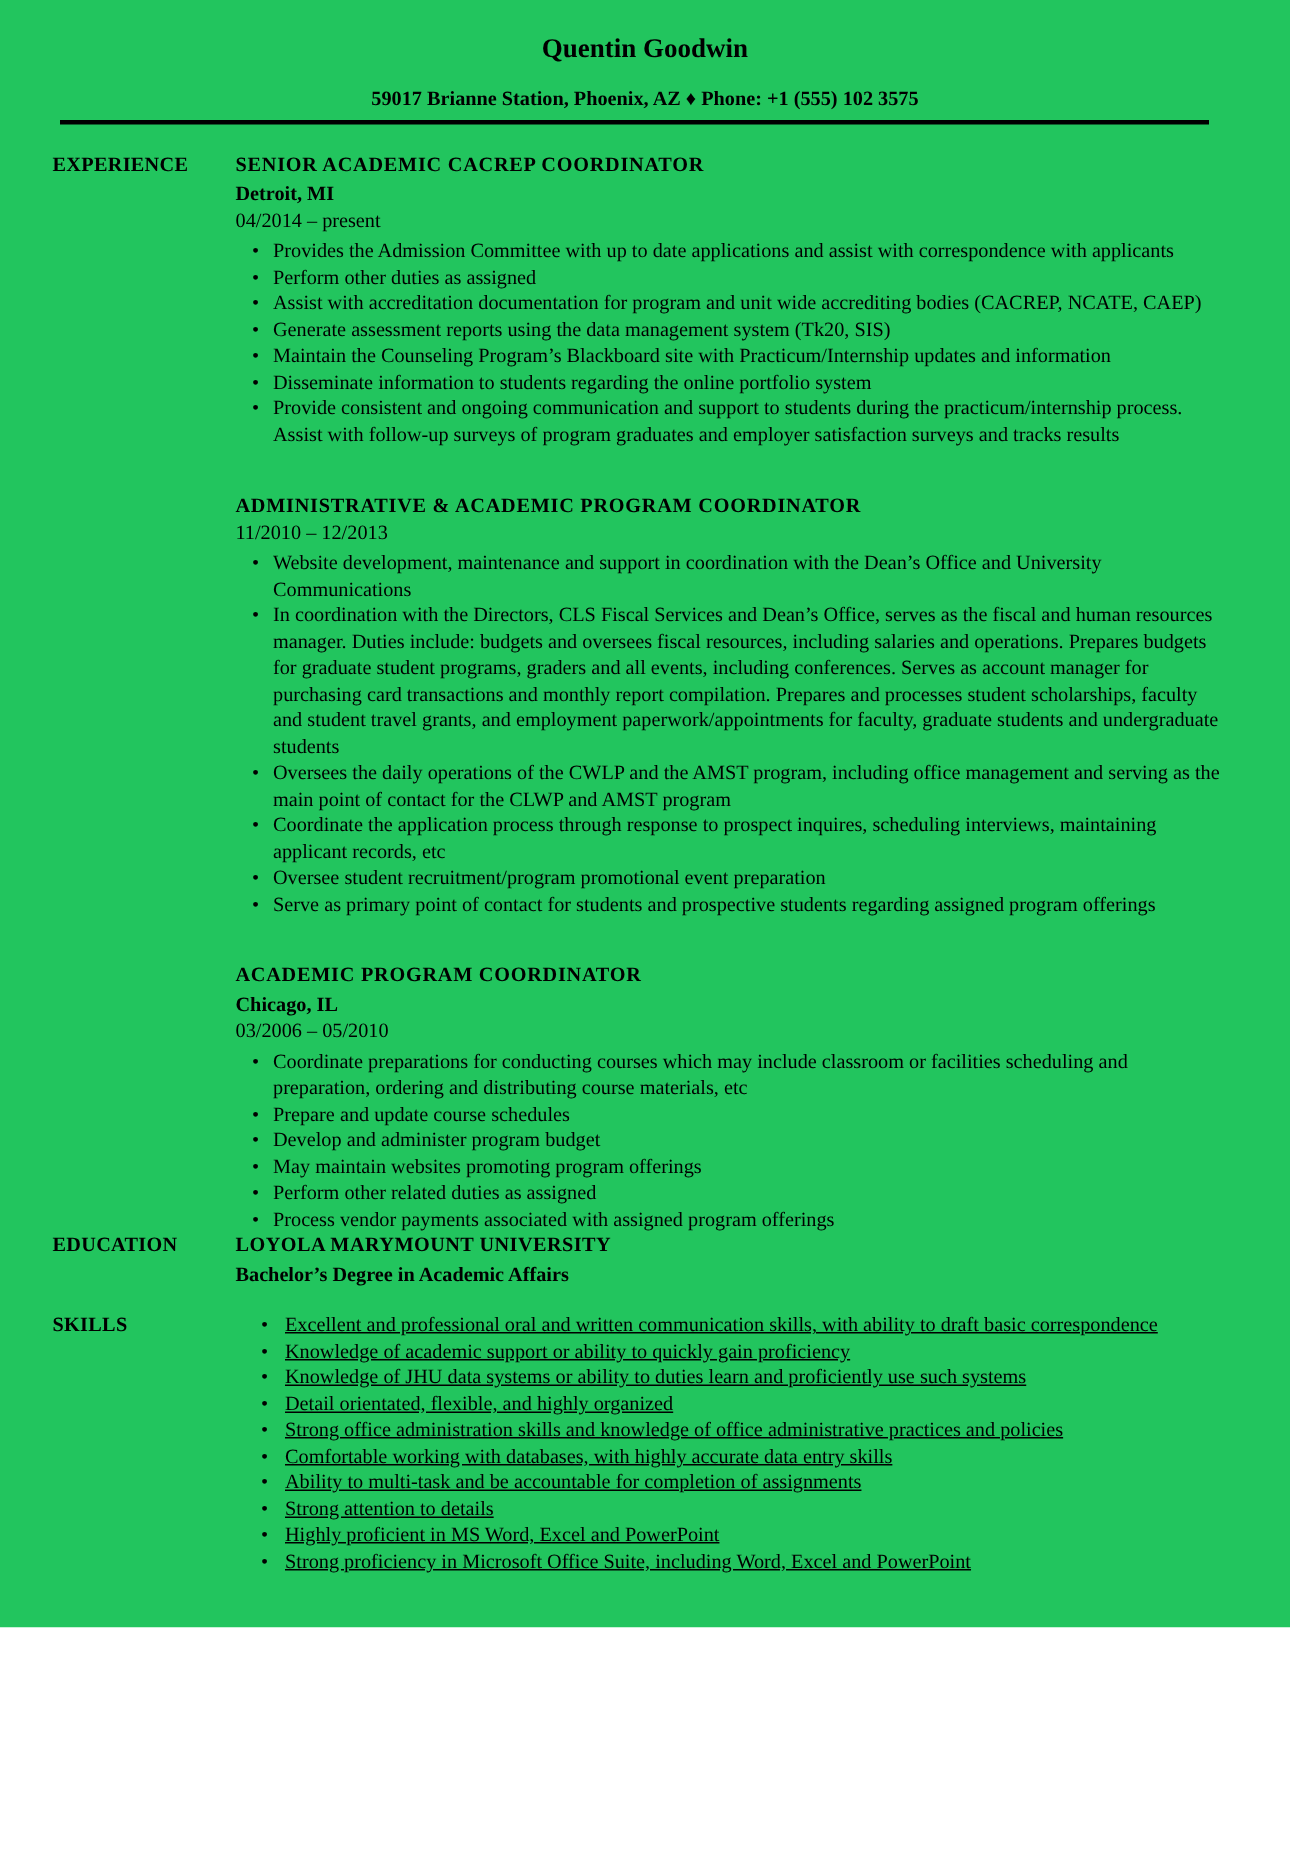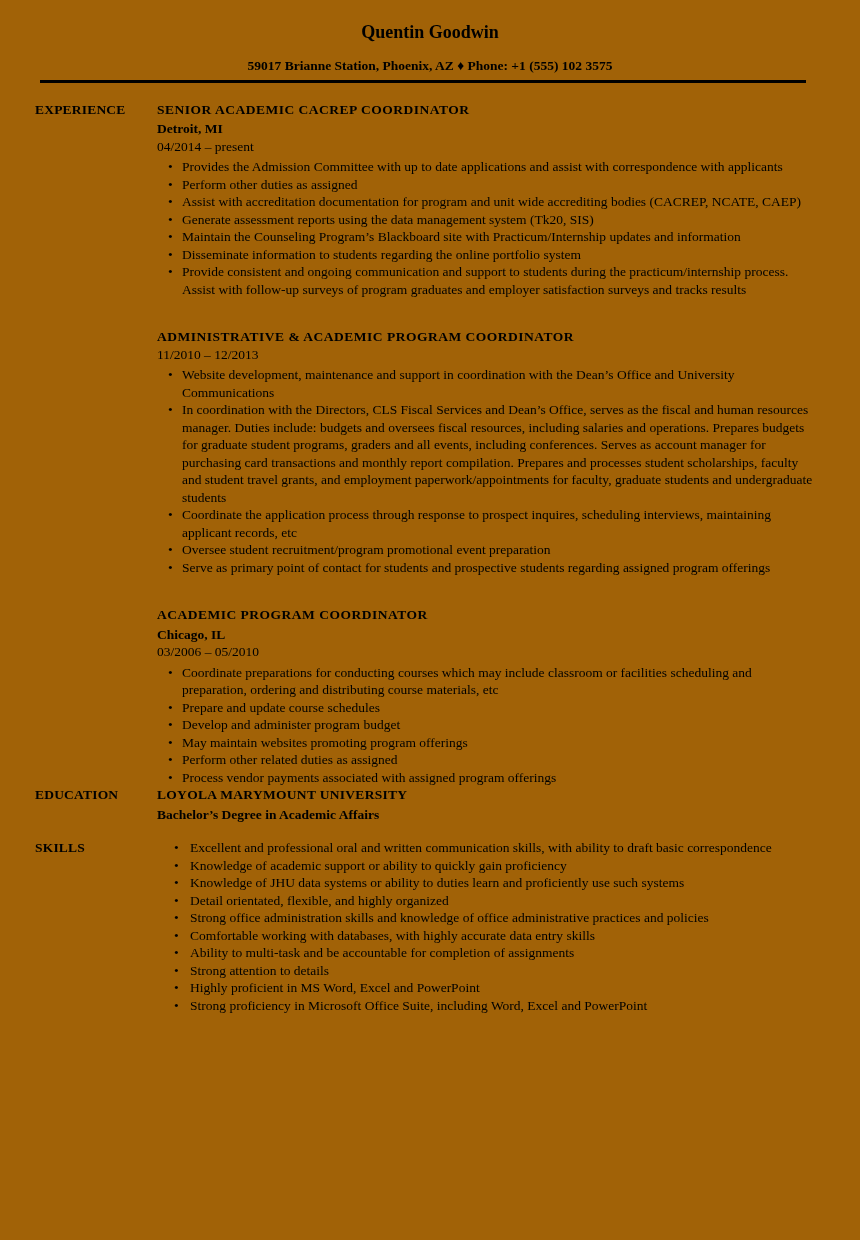--- a/index.html
+++ b/index.html
@@ -5,22 +5,22 @@
   * { margin: 0; padding: 0; box-sizing: border-box; }
   html, body { background: #ffffff; }
   body {
     width: 860px;
     font-family: "Liberation Serif", serif;
     color: #000000;
     -webkit-font-smoothing: antialiased;
   }
   .page {
     width: 860px;
-    height: 1240px;
-    background: #a16207;
+    height: 1085px;
+    background: #22c55e;
     overflow: hidden;
   }
   .header { padding-top: 22px; text-align: center; }
   .name { font-size: 18px; font-weight: bold; line-height: 20.7px; }
   .contact { font-size: 13.5px; font-weight: bold; margin-top: 14px; line-height: 17px; }
   .rule { height: 3px; background: #000000; margin: 6px 54px 0 40px; }
   main { padding-top: 18px; }
   .row { display: flex; align-items: flex-start; }
   .side-label {
     flex: 0 0 157px;
@@ -41,21 +41,21 @@
   .job-dates { }
   .bullets { list-style: none; margin-top: 3px; }
   .bullets li { position: relative; padding-left: 25px; }
   .bullets li::before { content: "\2022"; position: absolute; left: 11px; }
   .job + .job { margin-top: 30px; }
   .education-row { }
   .school { font-weight: bold; letter-spacing: 0.3px; }
   .degree { font-weight: bold; margin-top: 2px; }
   .skills-row { margin-top: 16px; }
   .skills-bullets { margin-top: 0; }
-  .skills-bullets li { padding-left: 33px; }
+  .skills-bullets li { padding-left: 33px; text-decoration: underline; }
   .skills-bullets li::before { left: 17px; }
 </style>
 </head>
 <body>
 
 <div class="page">
 
   <header class="header">
     <h1 class="name">Quentin Goodwin</h1>
     <div class="contact">59017 Brianne Station, Phoenix, AZ ♦ Phone: +1 (555) 102 3575</div>
@@ -81,20 +81,21 @@
               <li class="bullet">Disseminate information to students regarding the online portfolio system</li>
               <li class="bullet">Provide consistent and ongoing communication and support to students during the practicum/internship process. Assist with follow-up surveys of program graduates and employer satisfaction surveys and tracks results</li>
             </ul>
           </div>
           <div class="job">
             <div class="job-title">ADMINISTRATIVE &amp; ACADEMIC PROGRAM COORDINATOR</div>
             <div class="job-dates">11/2010 – 12/2013</div>
             <ul class="bullets">
               <li class="bullet">Website development, maintenance and support in coordination with the Dean’s Office and University Communications</li>
               <li class="bullet">In coordination with the Directors, CLS Fiscal Services and Dean’s Office, serves as the fiscal and human resources manager. Duties include: budgets and oversees fiscal resources, including salaries and operations. Prepares budgets for graduate student programs, graders and all events, including conferences. Serves as account manager for purchasing card transactions and monthly report compilation. Prepares and processes student scholarships, faculty and student travel grants, and employment paperwork/appointments for faculty, graduate students and undergraduate students</li>
+              <li class="bullet">Oversees the daily operations of the CWLP and the AMST program, including office management and serving as the main point of contact for the CLWP and AMST program</li>
               <li class="bullet">Coordinate the application process through response to prospect inquires, scheduling interviews, maintaining applicant records, etc</li>
               <li class="bullet">Oversee student recruitment/program promotional event preparation</li>
               <li class="bullet">Serve as primary point of contact for students and prospective students regarding assigned program offerings</li>
             </ul>
           </div>
           <div class="job">
             <div class="job-title">ACADEMIC PROGRAM COORDINATOR</div>
             <div class="job-location">Chicago, IL</div>
             <div class="job-dates">03/2006 – 05/2010</div>
             <ul class="bullets">

